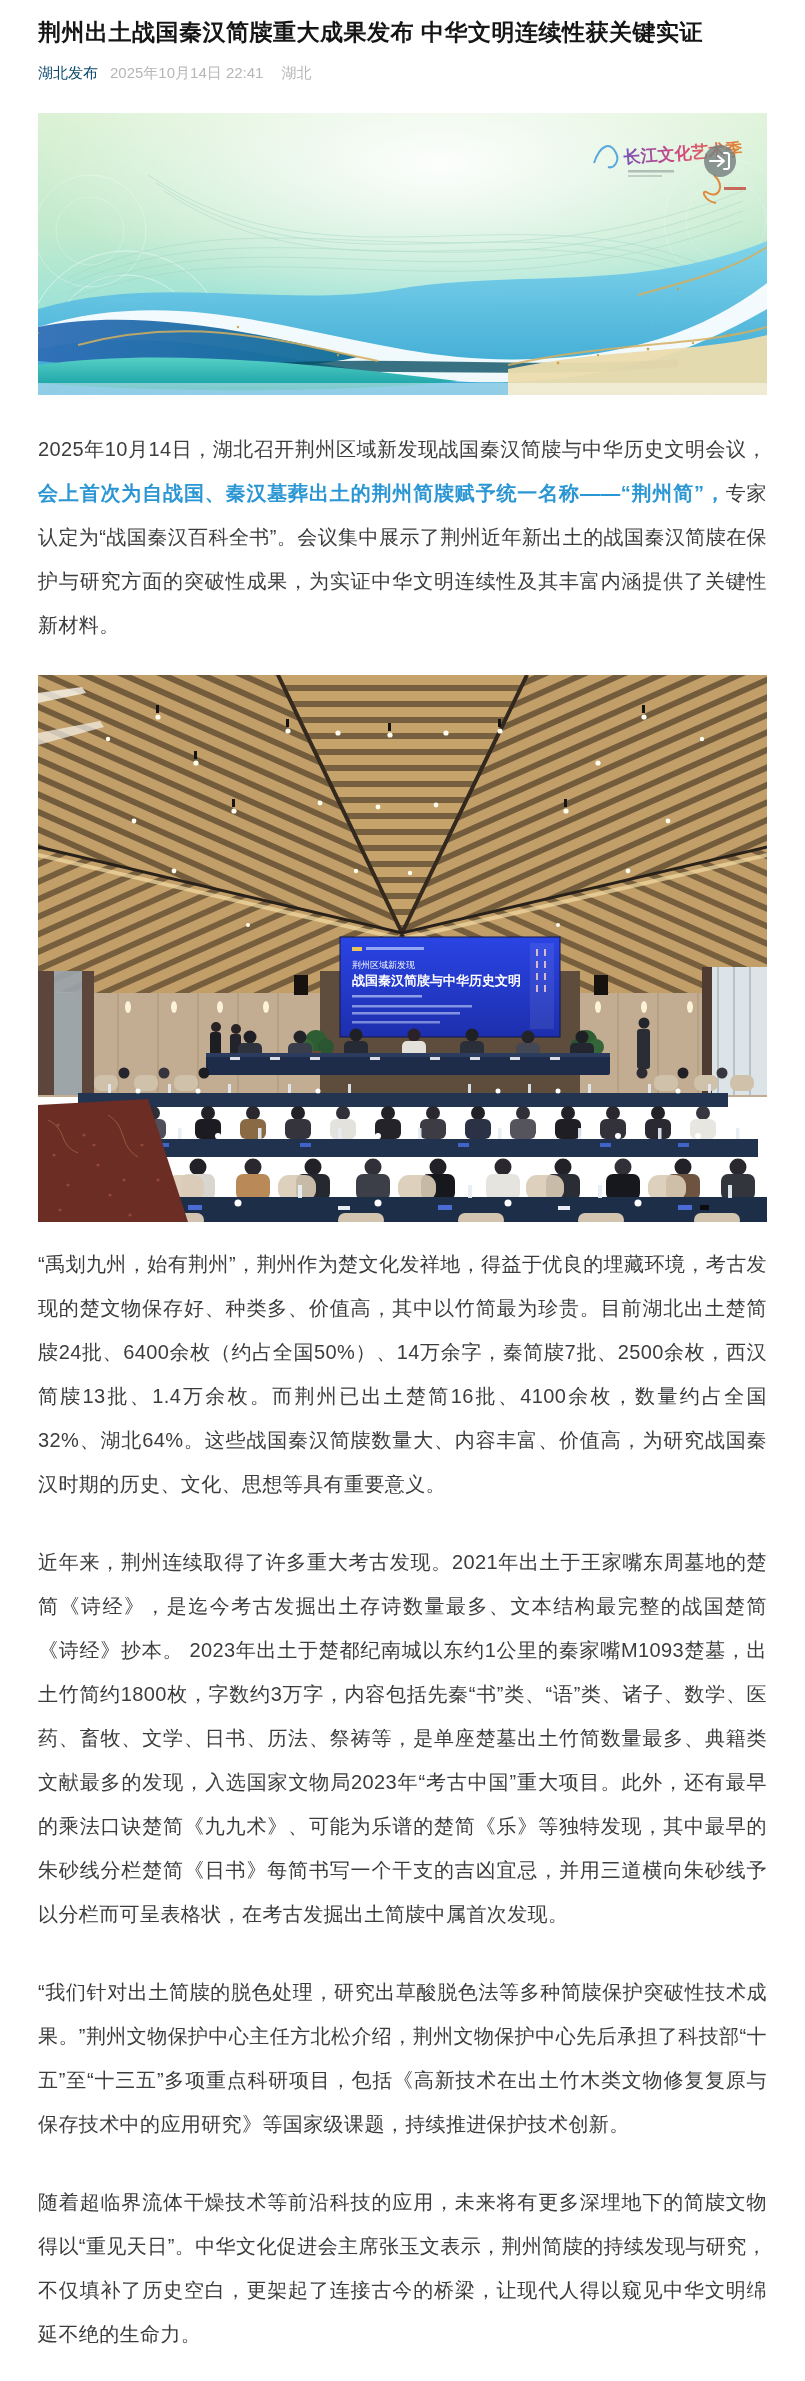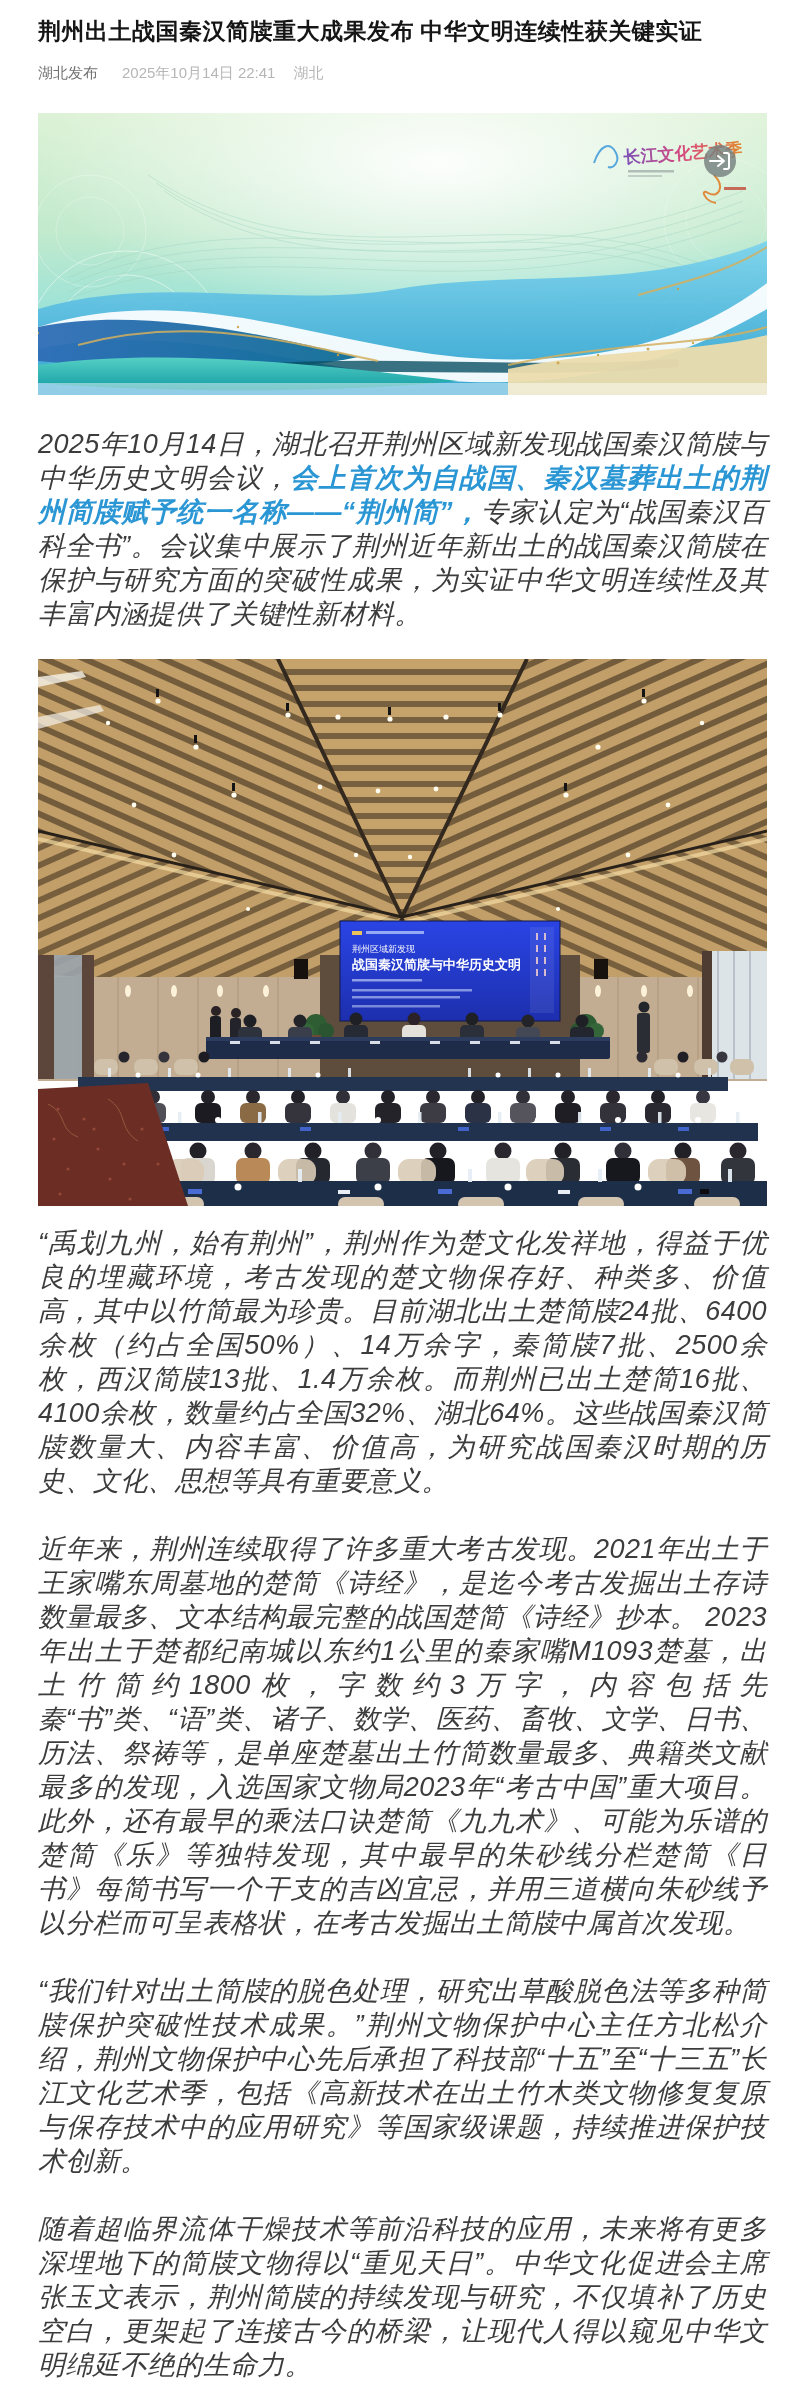--- a/index.html
+++ b/index.html
@@ -10,40 +10,38 @@
     background:#fff;
     font-family:"Liberation Sans",sans-serif;
   }
   .title{
     font-size:23px;
     line-height:32px;
     font-weight:700;
     color:#151515;
     margin:0 0 14px;
     letter-spacing:0.5px;
-    font-family:Liberation Serif, serif;
   }
   .meta{
     font-size:15px;
     line-height:21px;
     color:#b6b6b6;
     margin:0 0 30px;
   }
-  .meta .account{color:#737373;margin-right:24px;cursor:pointer;text-align:center;}
+  .meta .account{color:#0c4a6e;margin-right:12px;cursor:pointer;text-align:center;}
   .meta .date{margin-right:18px;}
   .banner-wrap{width:729px;height:282px;}
   .banner-wrap svg{display:block;}
   .article p{
-    font-size:27px;
-    line-height:34px;
+    font-size:20px;
+    line-height:44px;
     color:#3c3c3c;
     text-align:justify;
     letter-spacing:0.4px;
     margin:34px 0 0;
-    font-style:italic;
   }
   .article p.p-first{margin-top:32px;}
   .hl{color:#2b96d4;font-weight:700;}
   figure.photo-fig{margin:28px 0 0;padding:0;}
   .photo-wrap{width:645px;height:547px;}
   .photo-wrap svg{display:block;}
   .caption{
     font-size:15px;
     line-height:21px;
     color:#9b9b9b;
@@ -538,17 +536,17 @@
                 <circle cx="120" cy="505" r="1.6"></circle>
             </g>
             <path d="M10,445 C30,455 20,470 40,478 M70,440 C90,452 80,470 100,482" stroke="#a66b4a" stroke-width="1" fill="none" opacity="0.7"></path>
           </g>
         </svg>
       </div>
     </figure>
 
     <p class="after-caption">“禹划九州，始有荆州”，荆州作为楚文化发祥地，得益于优良的埋藏环境，考古发现的楚文物保存好、种类多、价值高，其中以竹简最为珍贵。目前湖北出土楚简牍24批、6400余枚（约占全国50%）、14万余字，秦简牍7批、2500余枚，西汉简牍13批、1.4万余枚。而荆州已出土楚简16批、4100余枚，数量约占全国32%、湖北64%。这些战国秦汉简牍数量大、内容丰富、价值高，为研究战国秦汉时期的历史、文化、思想等具有重要意义。</p>
     <p>近年来，荆州连续取得了许多重大考古发现。2021年出土于王家嘴东周墓地的楚简《诗经》，是迄今考古发掘出土存诗数量最多、文本结构最完整的战国楚简《诗经》抄本。 2023年出土于楚都纪南城以东约1公里的秦家嘴M1093楚墓，出土竹简约1800枚，字数约3万字，内容包括先秦“书”类、“语”类、诸子、数学、医药、畜牧、文学、日书、历法、祭祷等，是单座楚墓出土竹简数量最多、典籍类文献最多的发现，入选国家文物局2023年“考古中国”重大项目。此外，还有最早的乘法口诀楚简《九九术》、可能为乐谱的楚简《乐》等独特发现，其中最早的朱砂线分栏楚简《日书》每简书写一个干支的吉凶宜忌，并用三道横向朱砂线予以分栏而可呈表格状，在考古发掘出土简牍中属首次发现。</p>
-    <p>“我们针对出土简牍的脱色处理，研究出草酸脱色法等多种简牍保护突破性技术成果。”荆州文物保护中心主任方北松介绍，荆州文物保护中心先后承担了科技部“十五”至“十三五”长江文化艺术季，包括《高新技术在出土竹木类文物修复复原与保存技术中的应用研究》等国家级课题，持续推进保护技术创新。</p>
+    <p>“我们针对出土简牍的脱色处理，研究出草酸脱色法等多种简牍保护突破性技术成果。”荆州文物保护中心主任方北松介绍，荆州文物保护中心先后承担了科技部“十五”至“十三五”多项重点科研项目，包括《高新技术在出土竹木类文物修复复原与保存技术中的应用研究》等国家级课题，持续推进保护技术创新。</p>
     <p>随着超临界流体干燥技术等前沿科技的应用，未来将有更多深埋地下的简牍文物得以“重见天日”。中华文化促进会主席张玉文表示，荆州简牍的持续发现与研究，不仅填补了历史空白，更架起了连接古今的桥梁，让现代人得以窥见中华文明绵延不绝的生命力。</p>
   </div>
 
 </div>
 
 </body></html>

